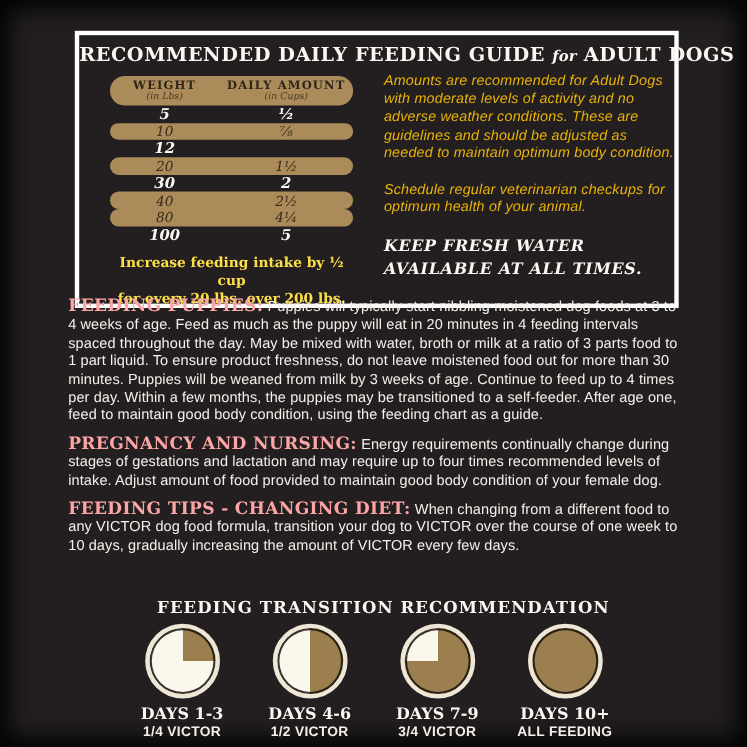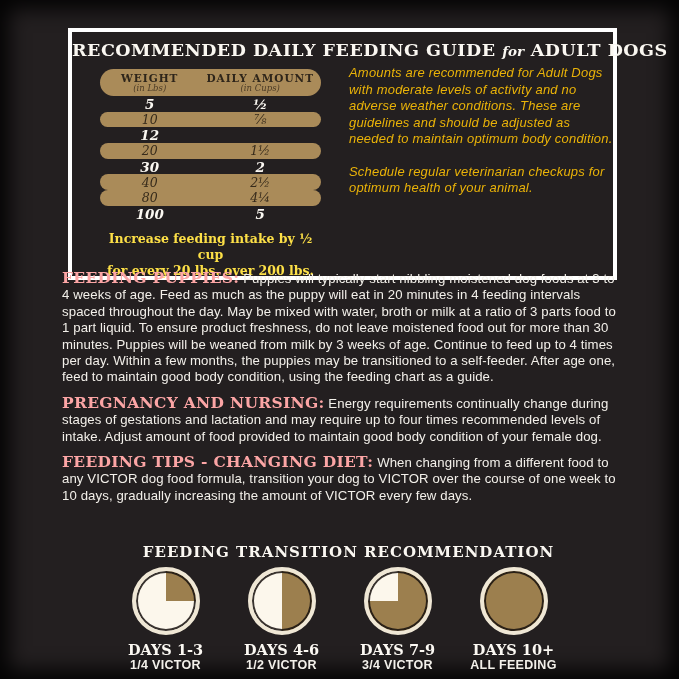--- a/index.html
+++ b/index.html
@@ -143,20 +143,21 @@
 
       <div class="ftable-note">
         <div>Increase feeding intake by ½ cup</div>
         <div>for every 20 lbs. over 200 lbs.</div>
       </div>
     </div>
 
     <div class="side">
       <p class="side-p">Amounts are recommended for Adult Dogs with moderate levels of activity and no adverse weather conditions. These are guidelines and should be adjusted as needed to maintain optimum body condition.</p>
       <p class="side-p">Schedule regular veterinarian checkups for optimum health of your animal.</p>
+      <p class="side-water">KEEP FRESH WATER AVAILABLE AT ALL TIMES.</p>
     </div>
   </div>
 
   <div class="sections">
     <p class="sec">
       <span class="sec-head">FEEDING PUPPIES:</span>
       <span>Puppies will typically start nibbling moistened dog foods at 3 to 4 weeks of age. Feed as much as the puppy will eat in 20 minutes in 4 feeding intervals spaced throughout the day. May be mixed with water, broth or milk at a ratio of 3 parts food to 1 part liquid. To ensure product freshness, do not leave moistened food out for more than 30 minutes. Puppies will be weaned from milk by 3 weeks of age. Continue to feed up to 4 times per day. Within a few months, the puppies may be transitioned to a self-feeder. After age one, feed to maintain good body condition, using the feeding chart as a guide.</span>
     </p>
     <p class="sec">
       <span class="sec-head">PREGNANCY AND NURSING:</span>

